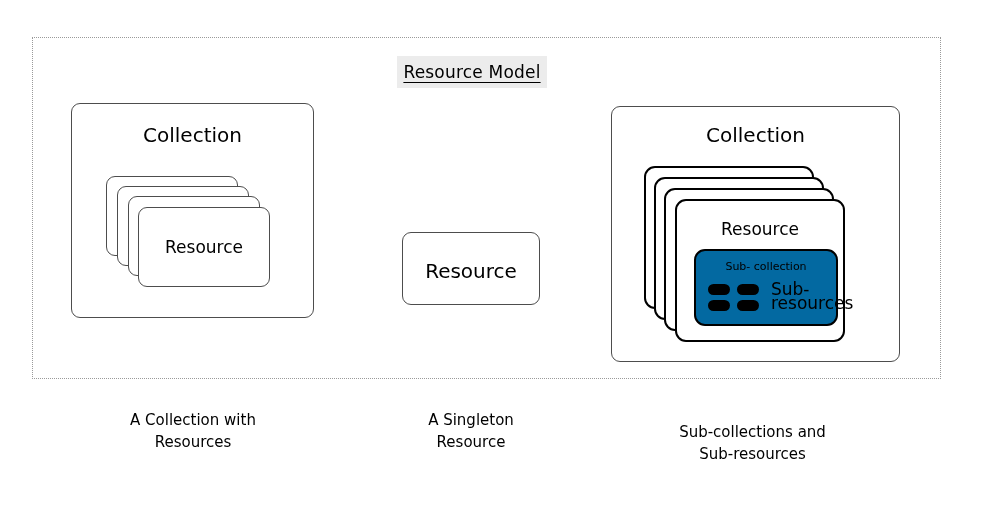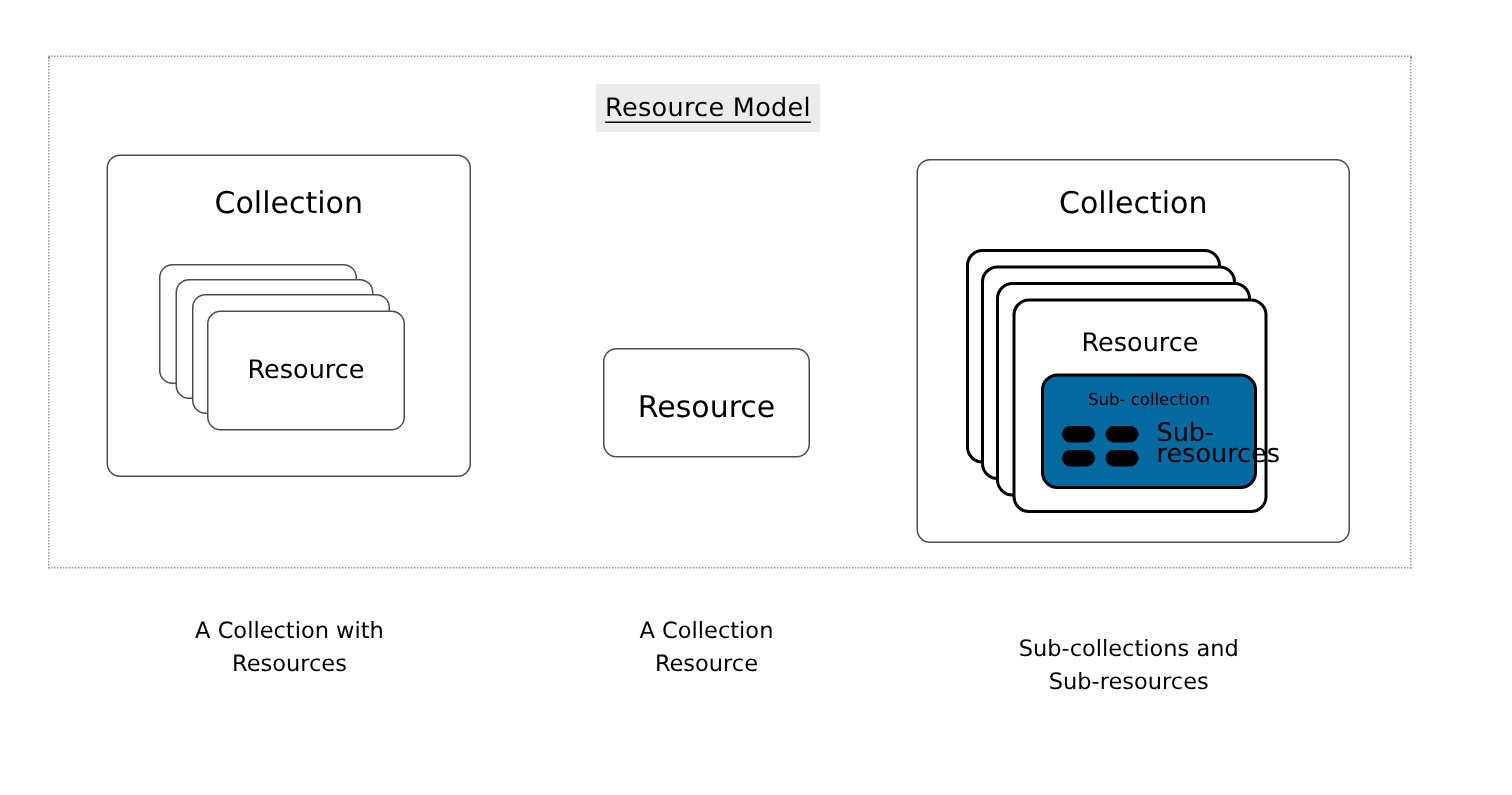--- a/index.html
+++ b/index.html
@@ -229,16 +229,16 @@
     <div class="pill"></div>
     <div class="pill"></div>
     <div class="pill"></div>
   </div>
   <span id="sub-resources-label">Sub-
 resources</span>
 </div>
 
 <div class="caption" id="caption-left">A Collection with
 Resources</div>
-<div class="caption" id="caption-middle">A Collection
+<div class="caption" id="caption-middle">A Singleton
 Resource</div>
 <div class="caption" id="caption-right">Sub-collections and
 Sub-resources</div>
 
 </body></html>

